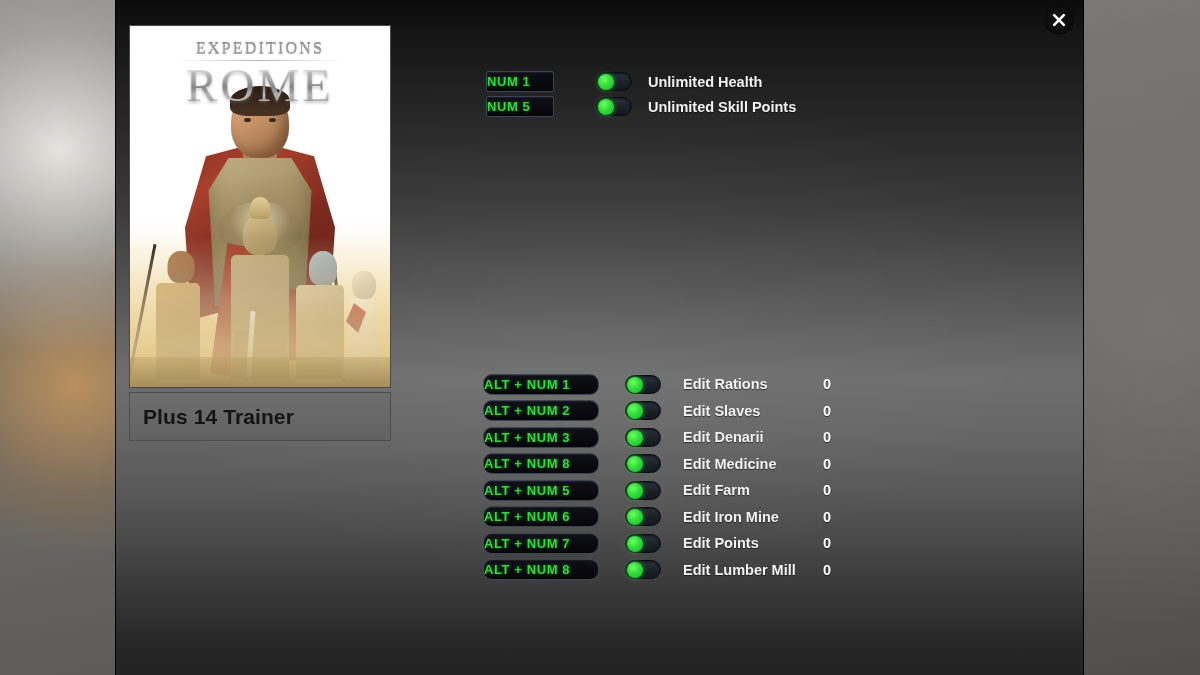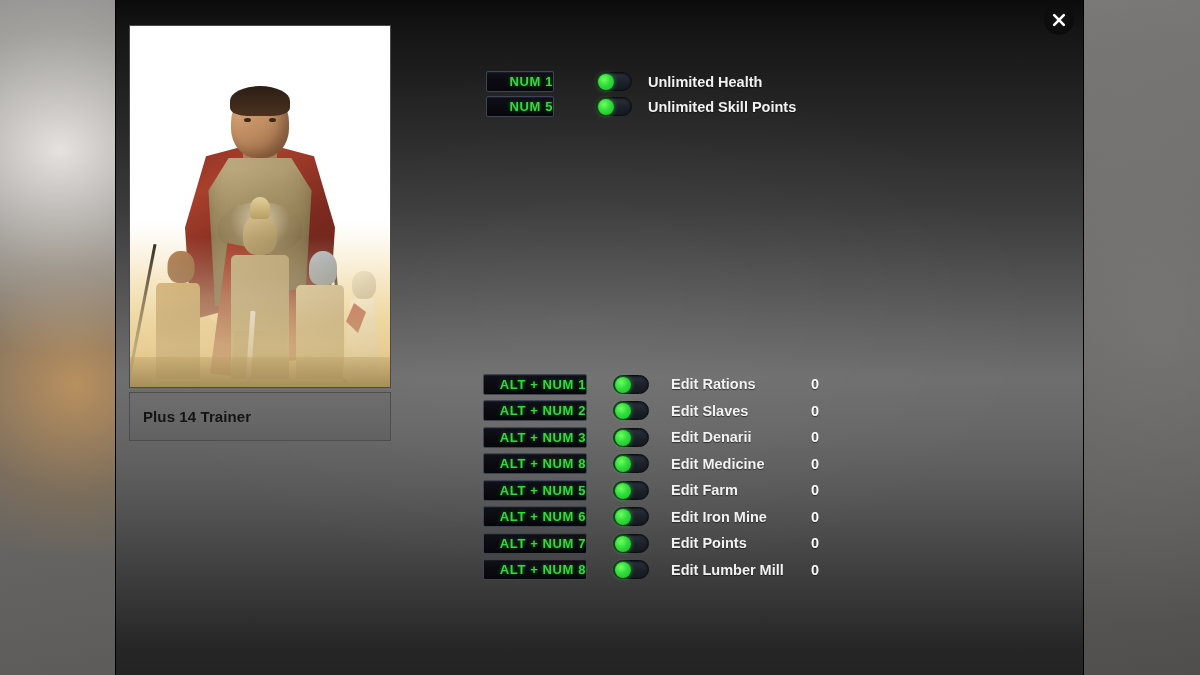--- a/index.html
+++ b/index.html
@@ -329,59 +329,59 @@
     width: 262px;
     height: 49px;
     margin-top: 4px;
     background: linear-gradient(to bottom, #6e6e6e 0%, #686868 50%, #616161 100%);
     border: 1px solid #4d4d4d;
     display: flex;
     align-items: center;
     padding-left: 13px;
   }
   #trainer-title-text {
-    font-size: 15px;
+    font-size: 21px;
     font-weight: bold;
     color: #141414;
     letter-spacing: 0.1px;
   }
 
   
   .group { position: absolute; z-index: 15; }
   #group-main { left: 370px; top: 69px; }
   #group-edit { left: 367px; top: 371px; }
 
   .cheat-row {
     display: flex;
     align-items: center;
     height: 25.2px;
   }
   #group-edit .cheat-row { height: 26.5px; }
 
   .hotkey {
     display: flex;
     align-items: center;
-    justify-content: flex-end;
+    justify-content: flex-start;
     height: 21px;
     background: linear-gradient(to bottom, #101018 0%, #0a0a10 50%, #06060b 100%);
     border: 1px solid #3c4456;
     border-radius: 2px;
     cursor: pointer;
     box-shadow: inset 0 1px 0 rgba(255,255,255,0.05);
   }
   .hotkey-label {
     font-size: 13px;
     font-weight: bold;
     color: #2fdc3a;
     letter-spacing: 0.6px;
     text-shadow: 0 0 4px rgba(47,220,58,0.45);
     white-space: nowrap;
   }
   #group-main .hotkey { width: 68px; }
-  #group-edit .hotkey { width: 104px; }
+  #group-edit .hotkey { width: 116px; border-radius: 9px; }
 
   .toggle {
     position: relative;
     width: 36px;
     height: 19px;
     border-radius: 10px;
     background: linear-gradient(to bottom, #2b313c 0%, #1b2029 55%, #141821 100%);
     border: 1px solid #0a0d12;
     cursor: pointer;
     flex: none;
@@ -436,20 +436,25 @@
         <path d="M3.2 3.2 L12.8 12.8 M12.8 3.2 L3.2 12.8" stroke="#ffffff" stroke-width="2.6" stroke-linecap="round" fill="none"></path>
       </svg>
     </span>
   </div>
 
   <div id="cover-panel">
 
     <div id="cover-art">
       <div class="pyramid"></div>
 
+      <div class="logo-wrap">
+        <div class="logo-top">EXPEDITIONS</div>
+        <div class="logo-rule"></div>
+        <div class="logo-main">ROME</div>
+      </div>
 
       <div id="scene">
         <div class="hero-cape"></div>
         <div class="hero-neck"></div>
         <div class="hero-torso"></div>
         <div class="hero-armor-detail"></div>
         <div class="hero-head"></div>
         <div class="hero-hair"></div>
         <div class="hero-eye l"></div>
         <div class="hero-eye r"></div>

